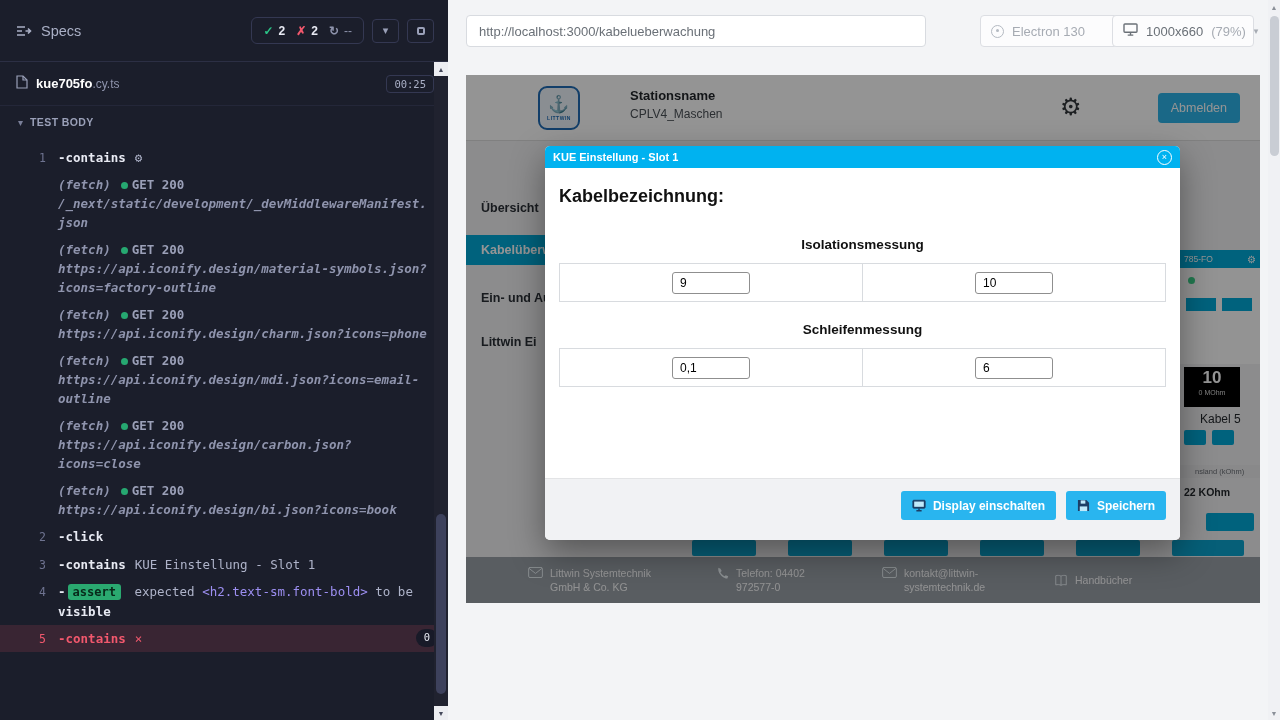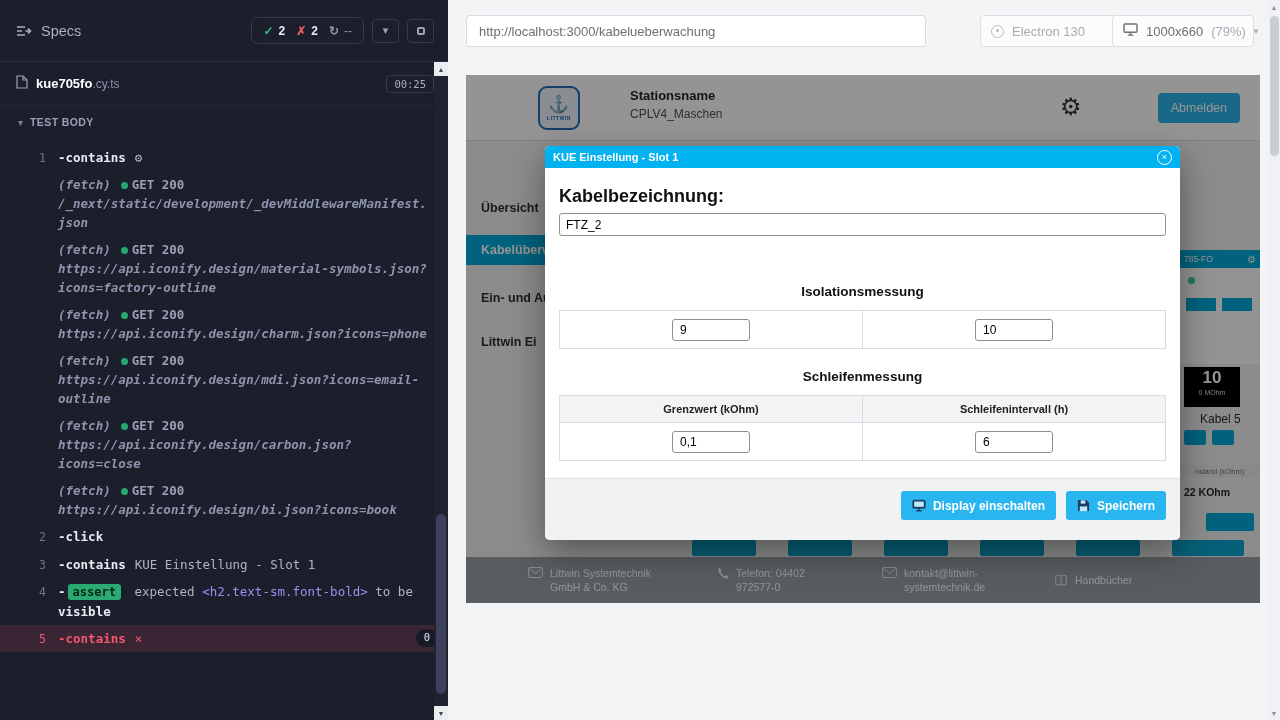--- a/index.html
+++ b/index.html
@@ -108,21 +108,21 @@
 
   
   #modal { position:absolute; left:545px; top:146px; width:635px; height:394px; background:#fff; border-radius:5px; box-shadow:0 12px 34px rgba(0,0,0,.4); z-index:10; }
   .modal-titlebar { height:22px; background:#00b2f0; border-radius:5px 5px 0 0; display:flex; align-items:center; padding:0 8px; }
   .modal-title { color:#fff; font-size:11px; font-weight:bold; }
   .modal-close { margin-left:auto; width:15px; height:15px; border:1.3px solid #fff; border-radius:50%; color:#fff; font-size:9px; line-height:12px; text-align:center; }
   .modal-body { padding:0 14px; }
   .field-label { margin-top:18px; font-size:18px; font-weight:bold; color:#111; }
   .name-input { margin-top:6px; width:100%; height:23px; border:1px solid #8f8f8f; border-radius:3px; font-size:12px; padding:0 6px; font-family:"Liberation Sans", sans-serif; }
   .section-title { text-align:center; font-size:13.5px; font-weight:bold; color:#111; }
-  .sec-iso { margin-top:48px; }
+  .sec-iso { margin-top:30px; }
   .sec-loop { margin-top:20px; }
   .meas-table { margin-top:11px; width:100%; border-collapse:collapse; }
   .meas-table th { background:#f2f3f5; border:1px solid #d8dbdf; height:27px; font-size:11px; font-weight:bold; color:#222; text-align:center; }
   .meas-table td { border:1px solid #d8dbdf; height:38px; text-align:center; }
   .cell-input { width:78px; height:22px; border:1px solid #8f8f8f; border-radius:3px; font-size:12px; padding:0 7px; font-family:"Liberation Sans", sans-serif; }
   .modal-footer { position:absolute; left:0; bottom:0; width:100%; height:62px; background:#f1f2f4; border-top:1px solid #e3e4e6; border-radius:0 0 5px 5px; display:flex; justify-content:flex-end; align-items:flex-start; gap:10px; padding:12px 14px 0 0; }
   .modal-btn { height:29px; background:#29b5ef; color:#fff; font-size:12px; font-weight:bold; border-radius:3px; padding:0 11px; display:flex; align-items:center; gap:7px; }
 
   
   #page-scrollbar { position:absolute; left:1268px; top:0; width:12px; height:720px; background:#f0f1f4; }
@@ -376,39 +376,34 @@
   <div id="overlay"></div>
 </div>
 
 <div id="modal">
   <div class="modal-titlebar">
     <span class="modal-title">KUE Einstellung - Slot 1</span>
     <span class="modal-close">×</span>
   </div>
   <div class="modal-body">
     <div class="field-label">Kabelbezeichnung:</div>
-    <input class="name-input" value="FTZ_2" style="">
 
     <div class="section-title sec-iso">Isolationsmessung</div>
     <table class="meas-table">
       <tbody>
       <tr>
         <td><input class="cell-input" value="9" style=""></td>
         <td><input class="cell-input" value="10" style=""></td>
       </tr>
     </tbody>
       </table>
 
     <div class="section-title sec-loop">Schleifenmessung</div>
     <table class="meas-table">
       <tbody>
-          <tr>
-        <th style="width:50%;">Grenzwert (kOhm)</th>
-        <th>Schleifenintervall (h)</th>
-      </tr>
       <tr>
         <td><input class="cell-input" value="0,1" style=""></td>
         <td><input class="cell-input" value="6" style=""></td>
       </tr>
     </tbody>
       </table>
   </div>
   <div class="modal-footer">
     <div class="modal-btn">
       <svg width="14" height="13" viewBox="0 0 16 14">

